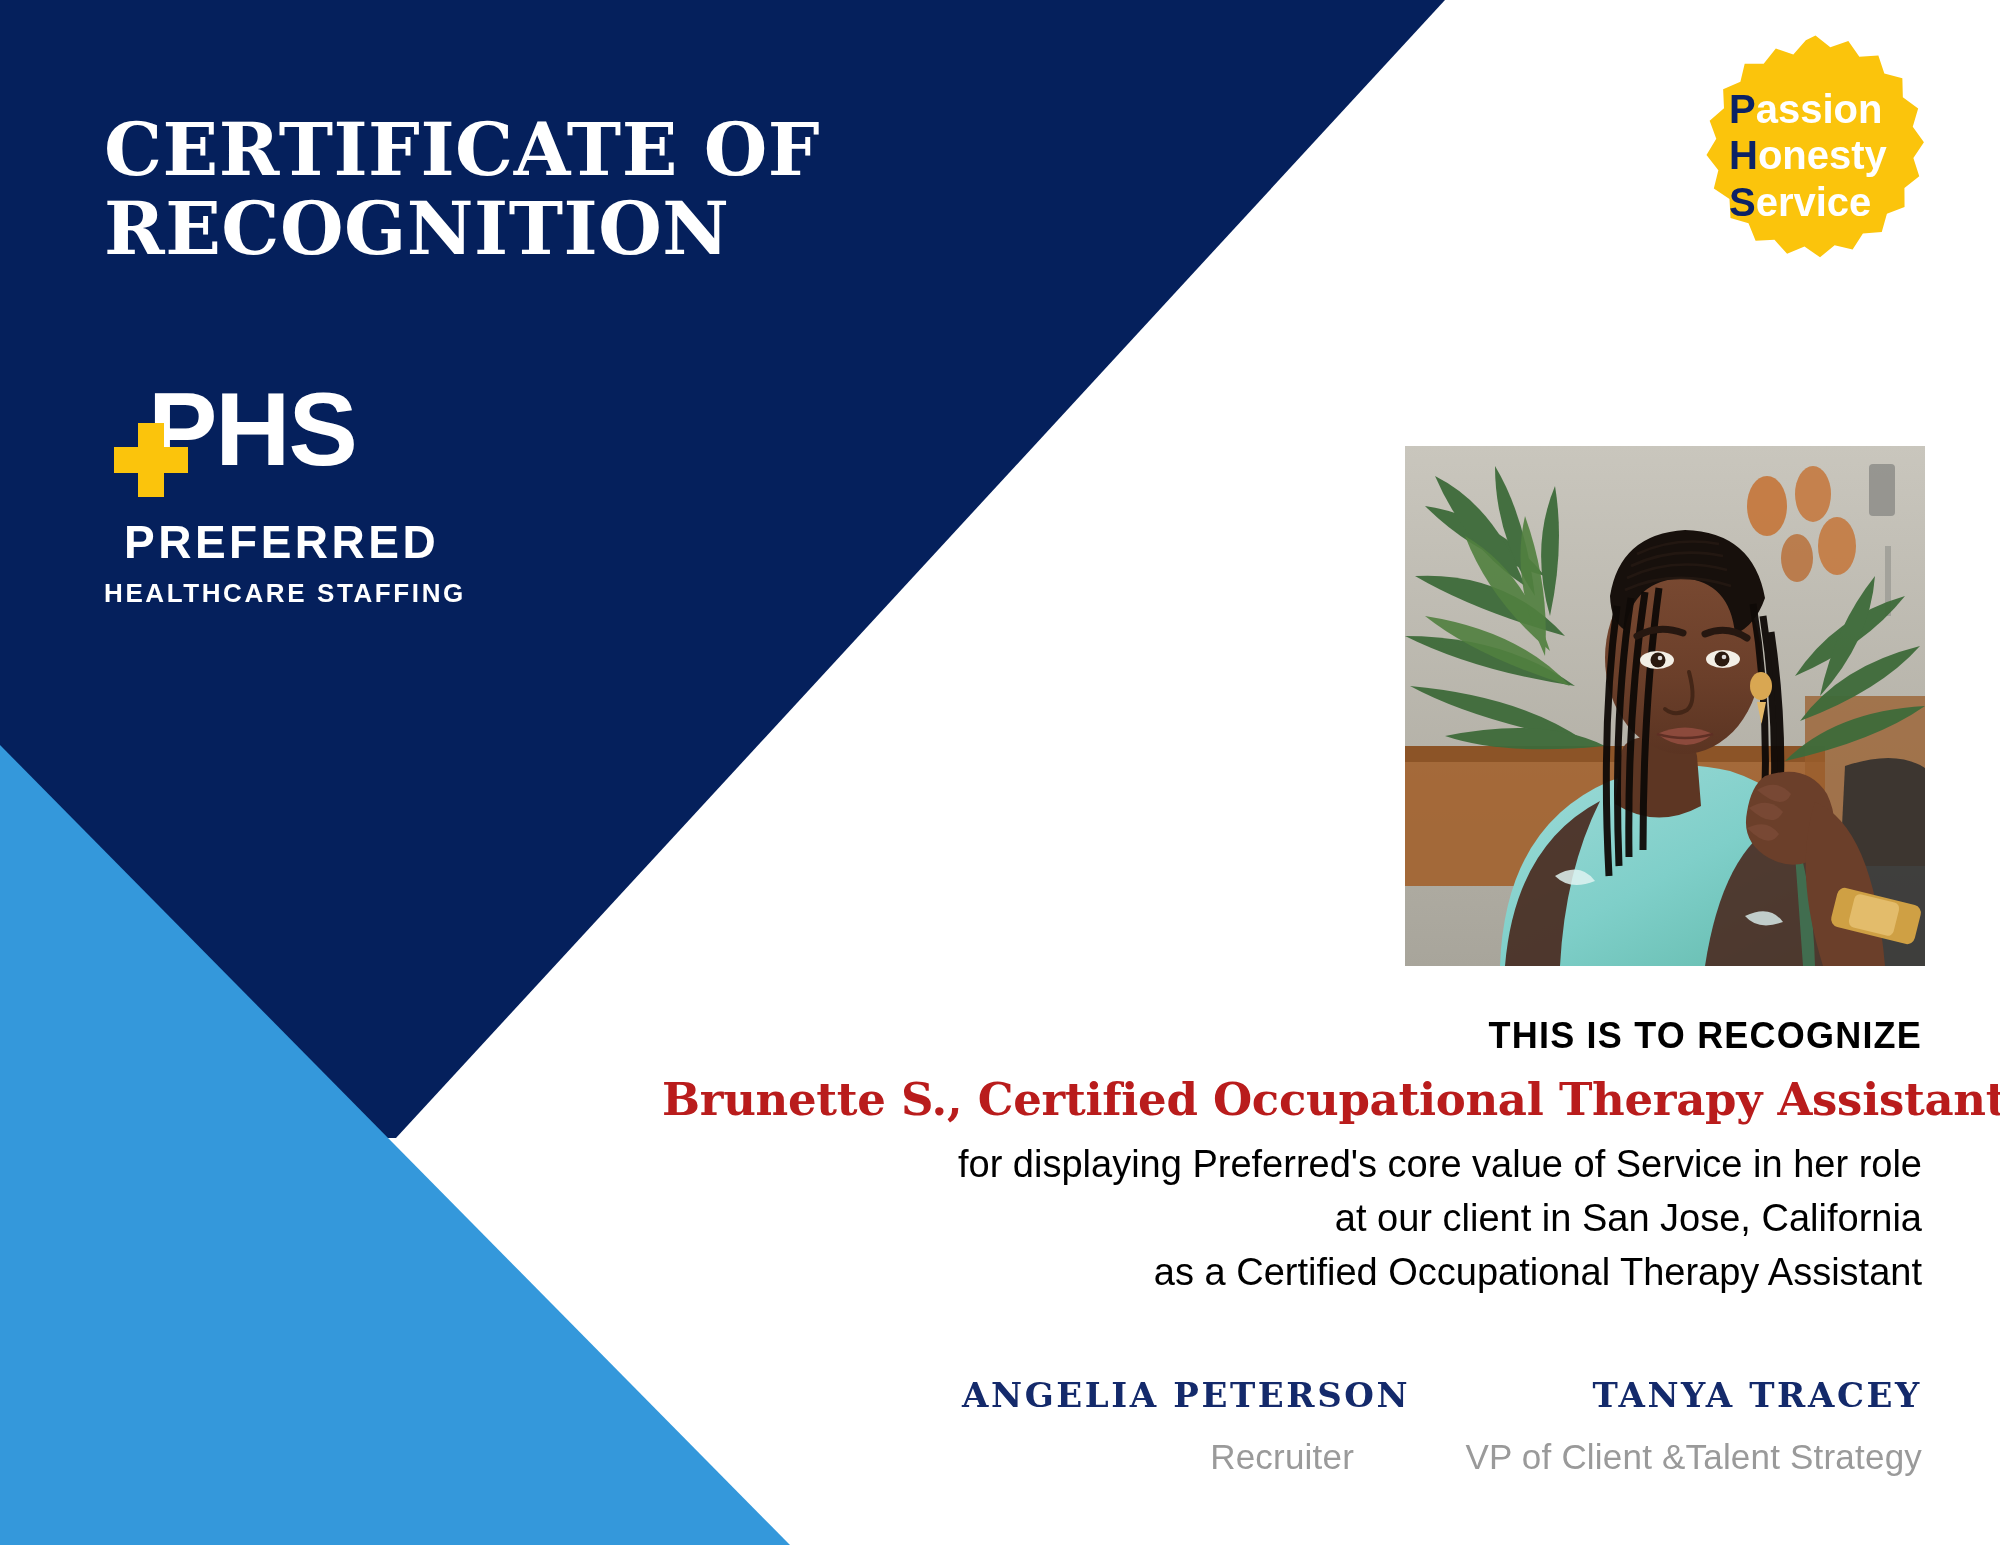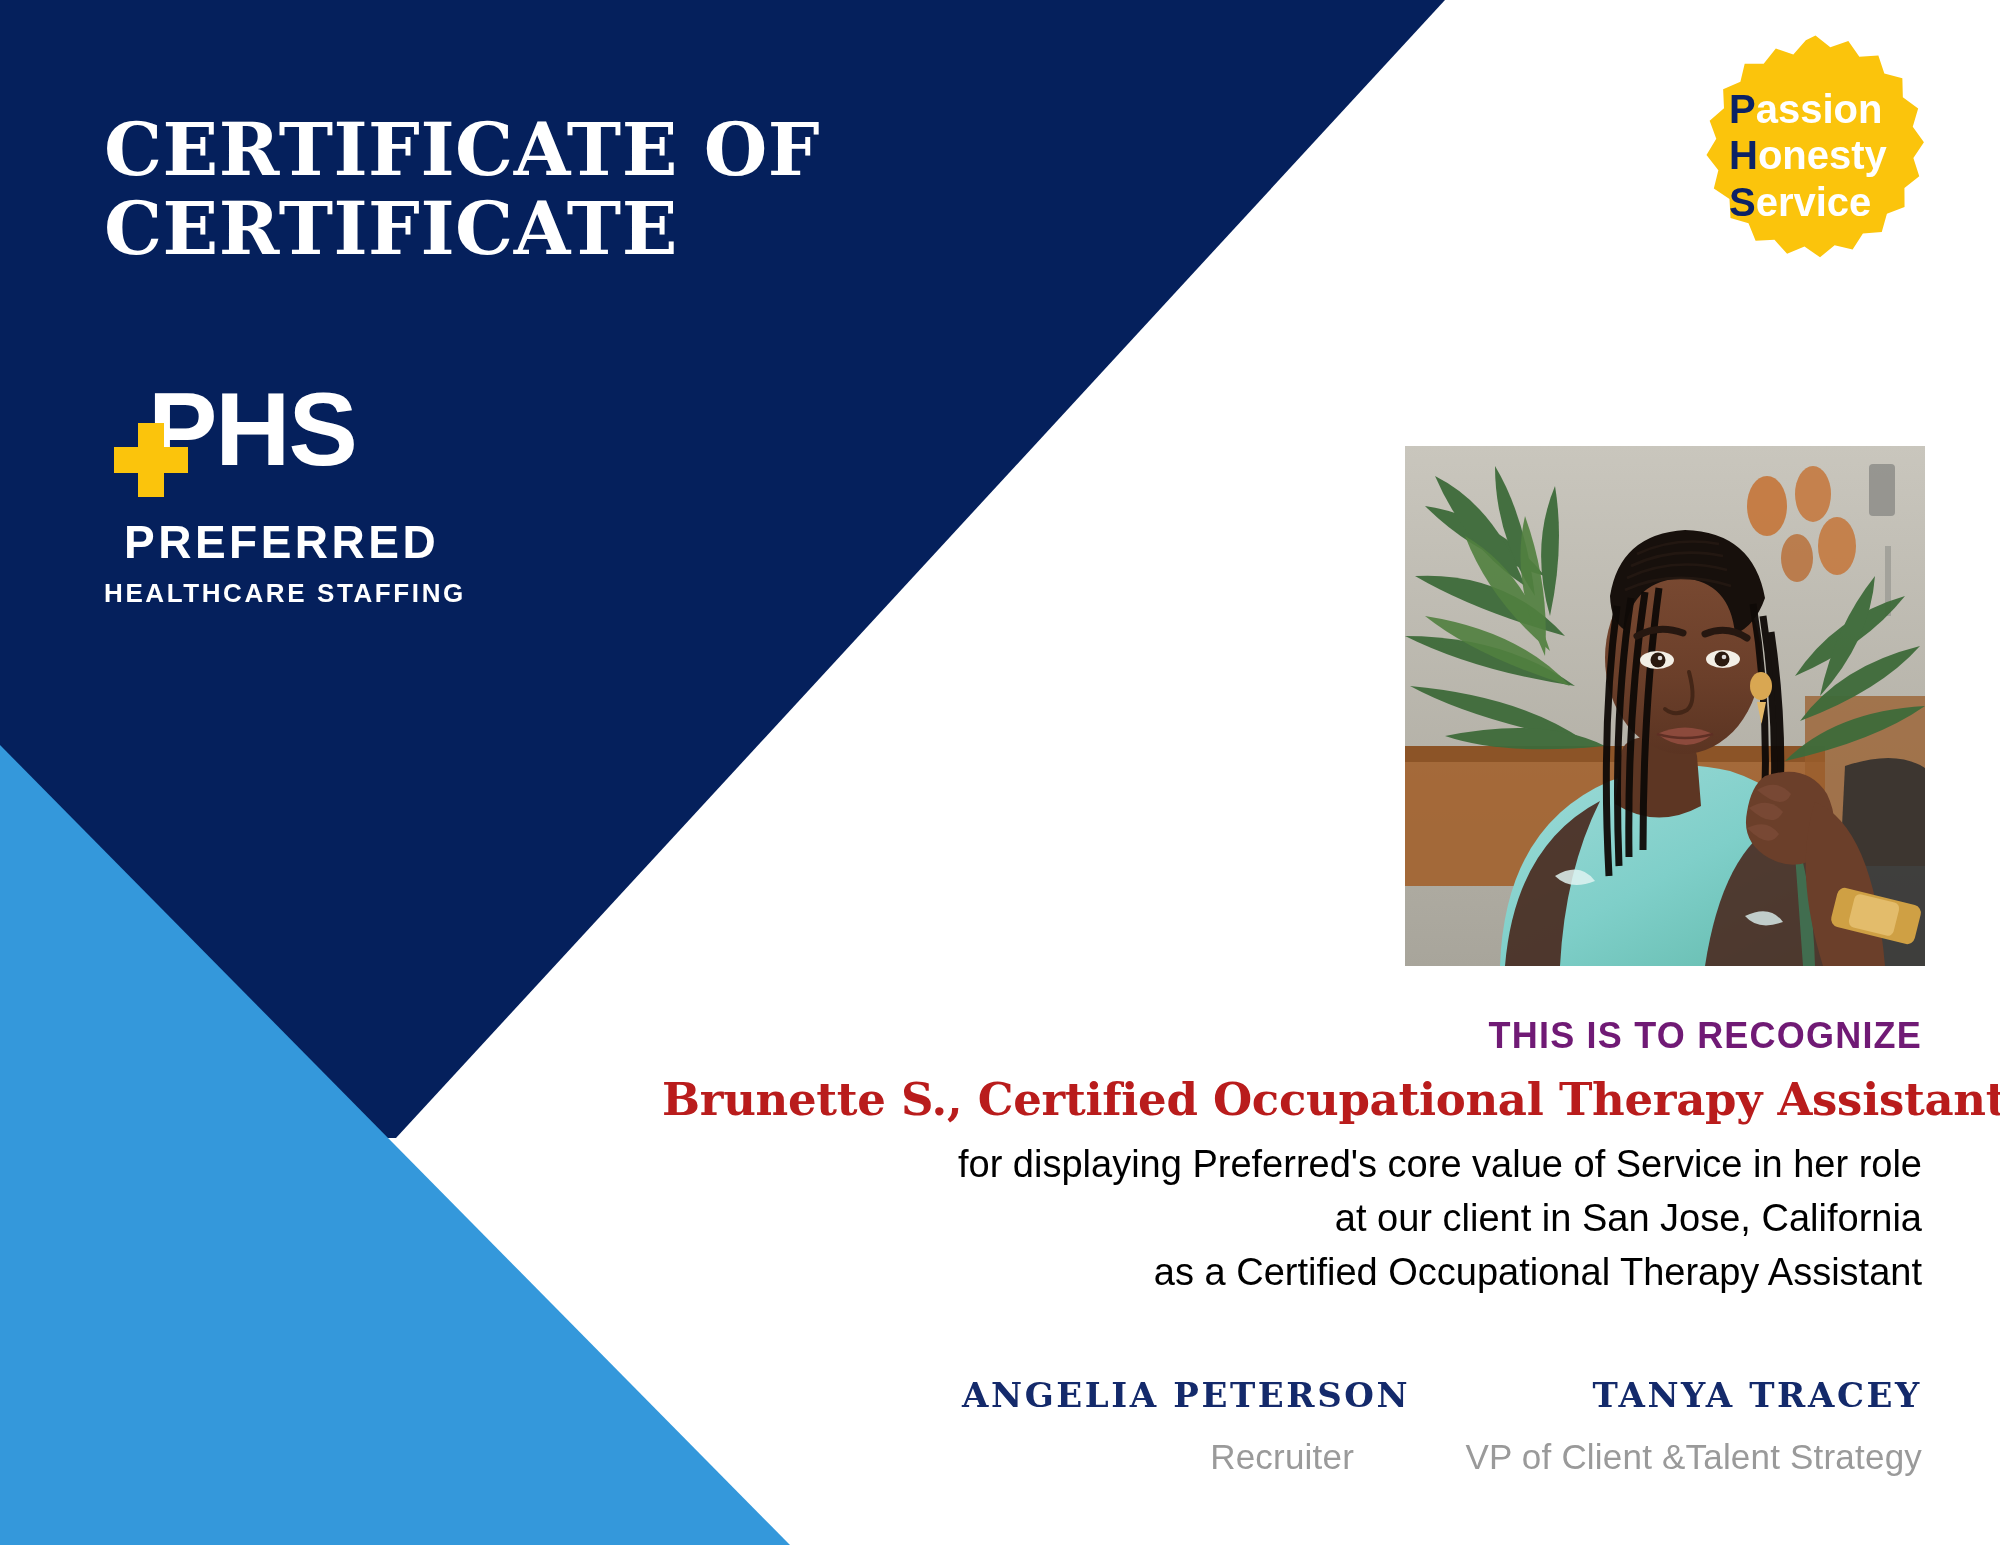--- a/index.html
+++ b/index.html
@@ -150,21 +150,21 @@
     right: 78px;
     top: 1015px;
     width: 1260px;
     text-align: right;
   }
   .recognize-kicker {
     font-family: "Liberation Sans", sans-serif;
     font-weight: bold;
     font-size: 36px;
     letter-spacing: 1.2px;
-    color: #701a75;
+    color: #000000;
   }
   .recognize-name {
     margin-top: 16px;
     font-family: "DejaVu Serif", "Liberation Serif", serif;
     font-weight: bold;
     font-size: 45px;
     letter-spacing: -0.3px;
     color: #b91c1c;
     white-space: nowrap;
   }
@@ -217,21 +217,21 @@
 <div id="cert">
 
   <svg class="shape-layer" viewBox="0 0 2000 1545" preserveAspectRatio="none" xmlns="http://www.w3.org/2000/svg">
     <rect x="0" y="0" width="2000" height="1545" fill="#FFFFFF"></rect>
     <polygon points="0,0 1445,0 396,1138 0,1138" fill="#05205C"></polygon>
     <polygon points="0,745 790,1545 0,1545" fill="#3498DB"></polygon>
   </svg>
 
   <div class="title-block">
     <div class="title-line">CERTIFICATE OF</div>
-    <div class="title-line">CERTIFICATE</div>
+    <div class="title-line">RECOGNITION</div>
   </div>
 
   <div class="logo-block">
     <div class="logo-mark">
       <span class="logo-phs-text">PHS</span>
       <span class="logo-plus">
         <span class="bar-h"></span>
         <span class="bar-v"></span>
       </span>
     </div>

